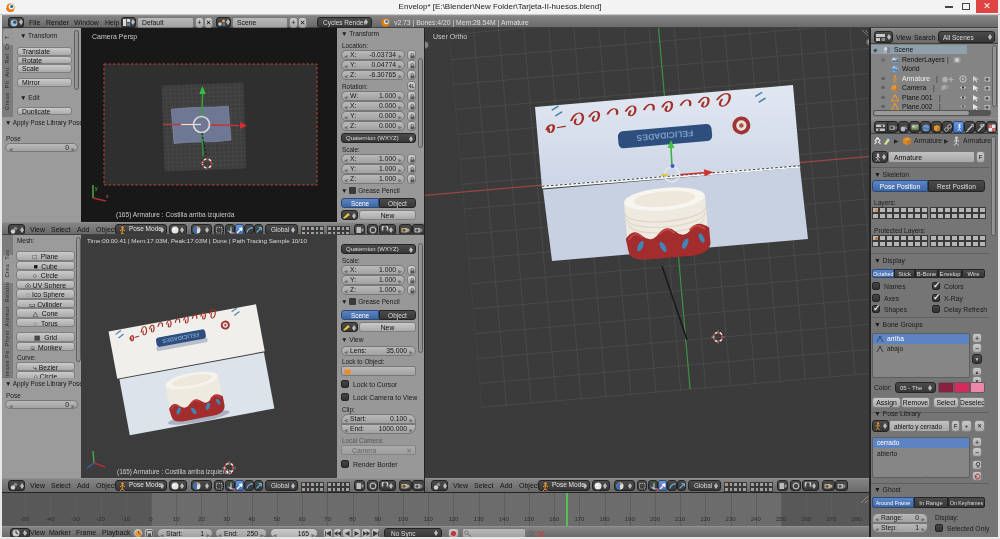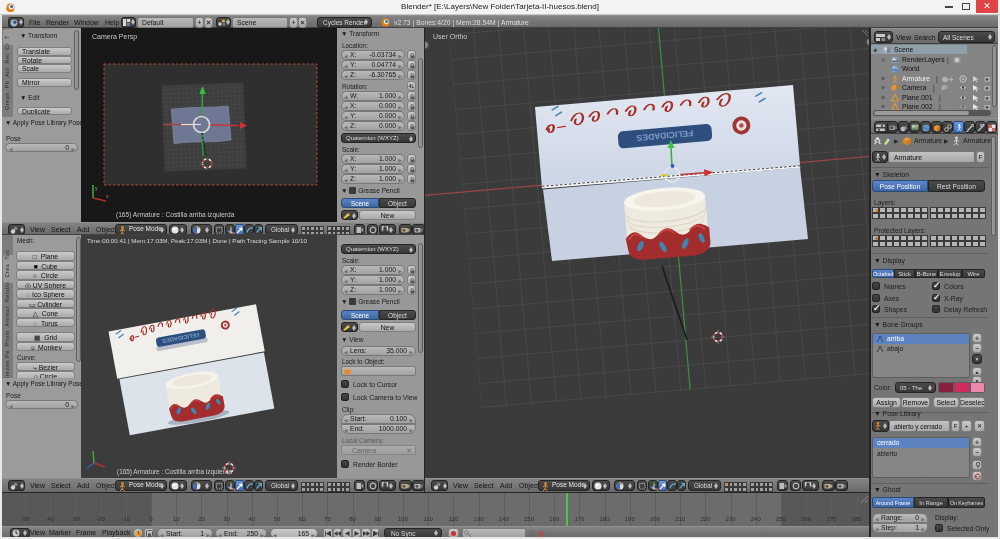--- a/index.html
+++ b/index.html
@@ -25,21 +25,21 @@
 </style></head><body>
 <div id="w">
 
 <div class="ab" style="left:0;top:0;width:1000px;height:15px;background:#f3f3f3;border-bottom:1px solid #c8c8c8">
   <svg class="ab" style="left:6px;top:3px" width="9" height="9" viewBox="0 0 9 9">
         <circle cx="4.5" cy="4.5" r="4" fill="#e87d0d"></circle>
         <circle cx="5.3" cy="3.8" r="2.6" fill="#fff"></circle>
         <circle cx="5.6" cy="3.6" r="1.5" fill="#1f65a5"></circle>
         <path d="M0.5,5 a4,4 0 0,0 7,2" fill="none" stroke="#e87d0d" stroke-width="1.4"></path>
       </svg>
-  <div class="ab" style="left:0;right:0;top:2px;text-align:center;font-size:8px;color:#222">Blender* [E:\Layers\New Folder\Tarjeta-II-huesos.blend]</div>
+  <div class="ab" style="left:0;right:0;top:2px;text-align:center;font-size:8px;color:#222">Envelop* [E:\Blender\New Folder\Tarjeta-II-huesos.blend]</div>
   <div class="ab" style="left:945px;top:6px;width:8px;height:2px;background:#444"></div>
   <div class="ab" style="left:962px;top:3px;width:8px;height:7px;border:1.2px solid #444"></div>
   <div class="ab" style="left:976px;top:0px;width:22px;height:13px;background:#e04343;color:#fff;font-size:9px;text-align:center;line-height:12px">✕</div>
 </div>
 
 <div class="ab hdr" style="left:0;top:15px;width:1000px;height:13px">
   <div class="ab dd" style="left:8px;top:1px;width:16px;height:11px"></div>
   <svg class="ab" style="left:10px;top:3px" width="8" height="8" viewBox="0 0 8 8">
         <circle cx="4" cy="4" r="3.4" fill="#9dbbd5"></circle>
         <circle cx="4.8" cy="3.2" r="1.6" fill="#34506e"></circle>

